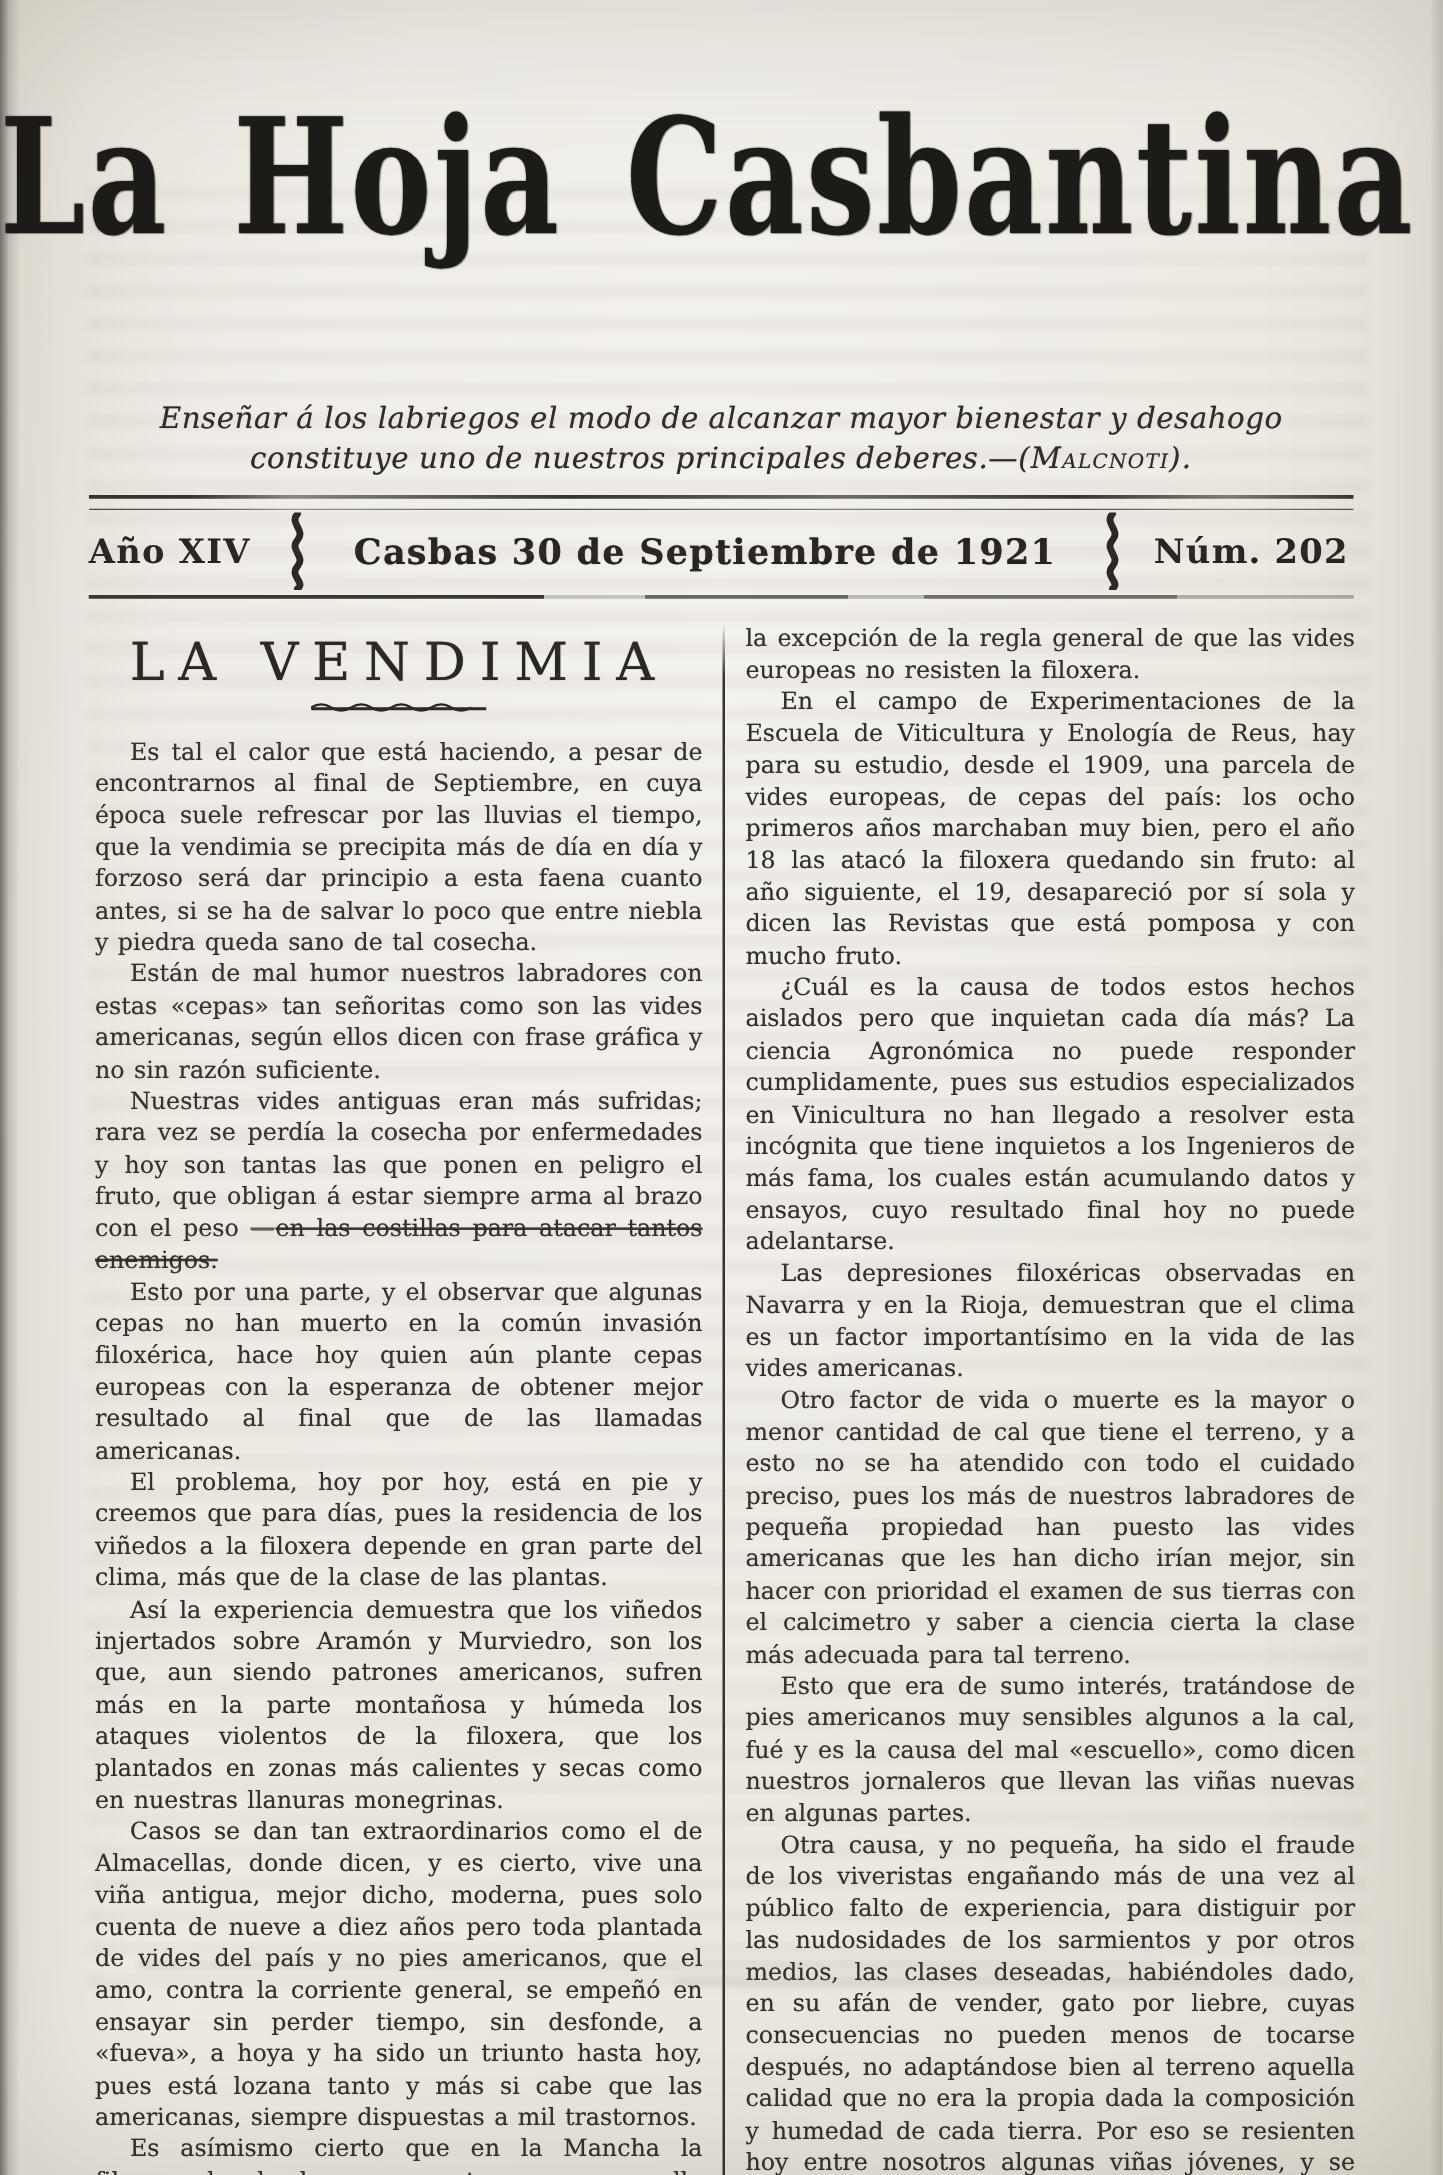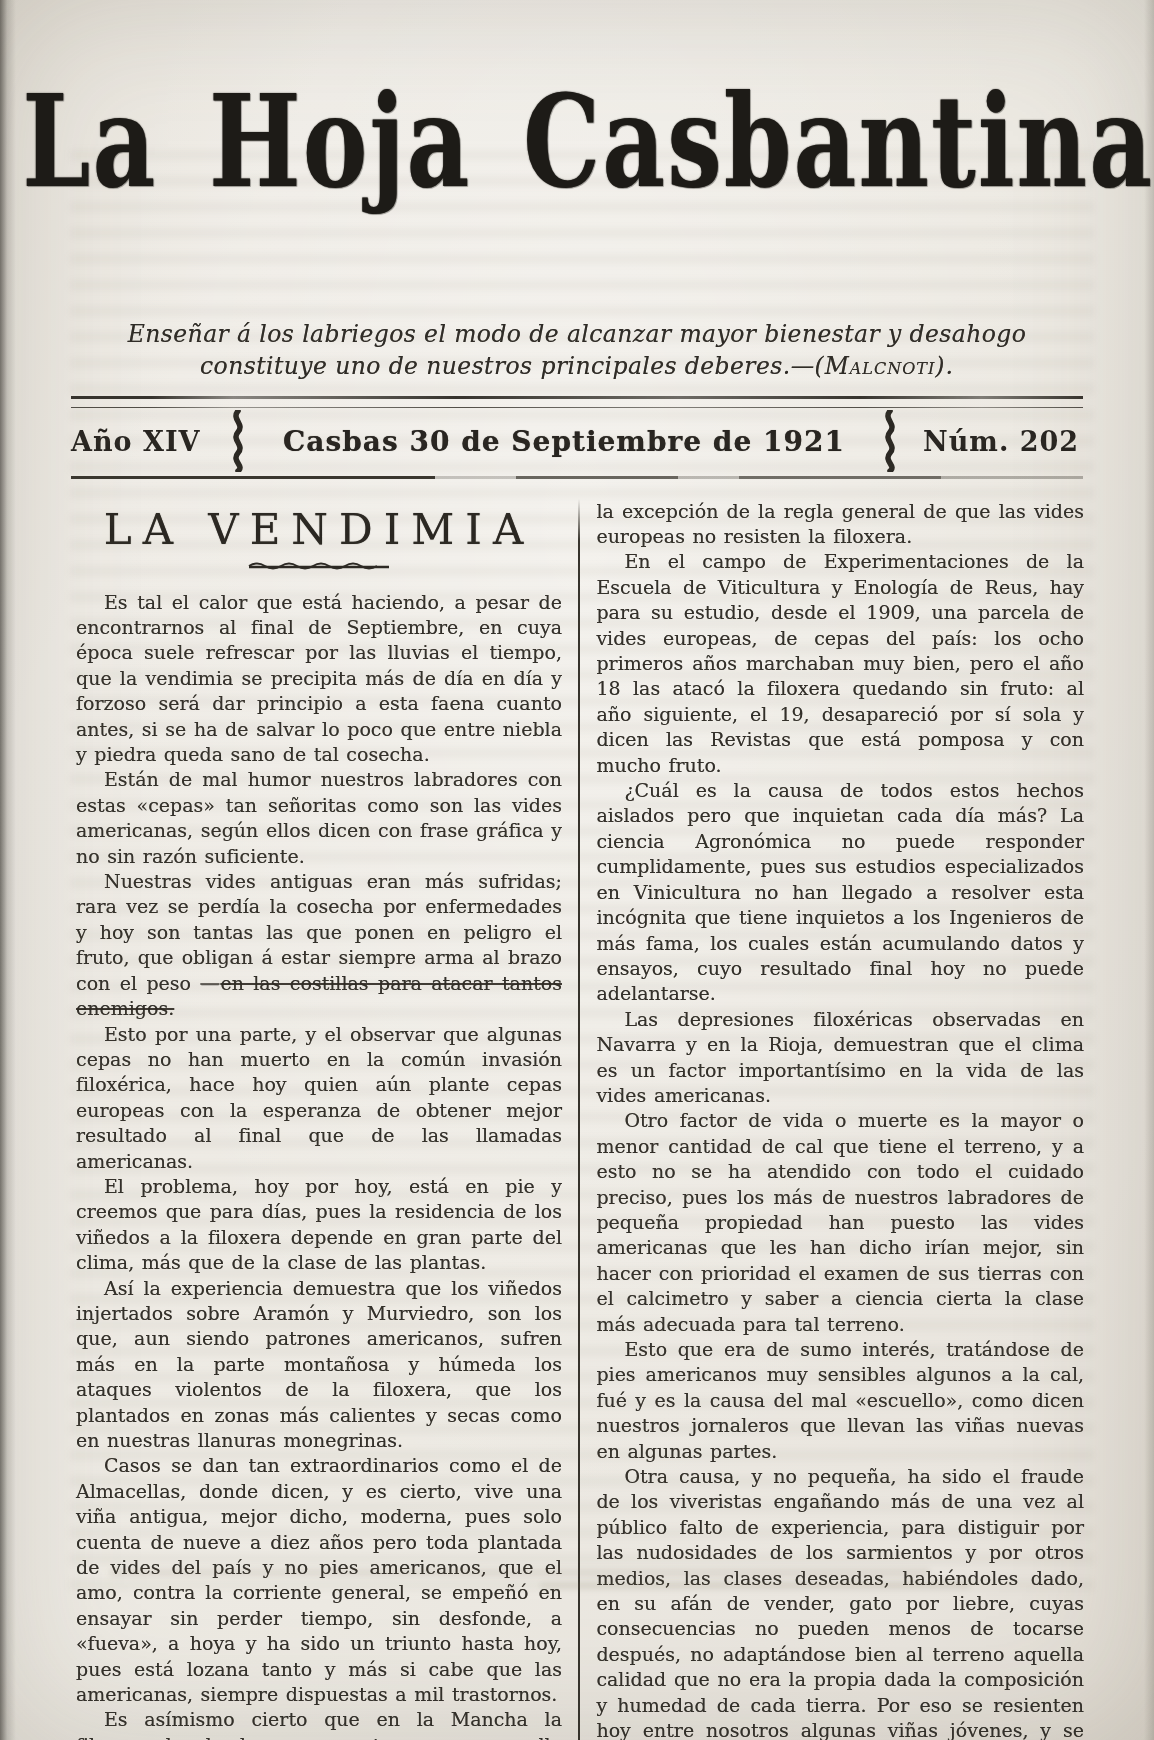--- a/index.html
+++ b/index.html
@@ -17,21 +17,21 @@
   }
   .edge-left{position:absolute;left:0;top:0;bottom:0;width:16px;
     background:linear-gradient(to right,rgba(30,27,22,0.55),rgba(30,27,22,0.15) 45%,rgba(30,27,22,0) 100%);}
   .edge-right{position:absolute;right:0;top:0;bottom:0;width:10px;
     background:linear-gradient(to left,rgba(60,54,44,0.18),rgba(60,54,44,0) 100%);}
   .bleed{position:absolute;left:70px;right:60px;top:150px;bottom:150px;
     background:repeating-linear-gradient(to bottom,rgba(122,112,96,0.055) 0 10px,rgba(0,0,0,0) 10px 26px);
     filter:blur(3px);pointer-events:none;}
 
   
-  .masthead{position:relative;text-align:right;padding-top:66px;height:190px;}
+  .masthead{position:relative;text-align:left;padding-top:66px;height:190px;}
   .masthead h1{
     margin:0;
     font-family:"DejaVu Serif", serif;
     font-weight:700;
     font-size:97px;
     letter-spacing:2px;
     word-spacing:16px;
     color:#1d1b17;
     transform:scale(1.0,1.32);
     transform-origin:top center;

